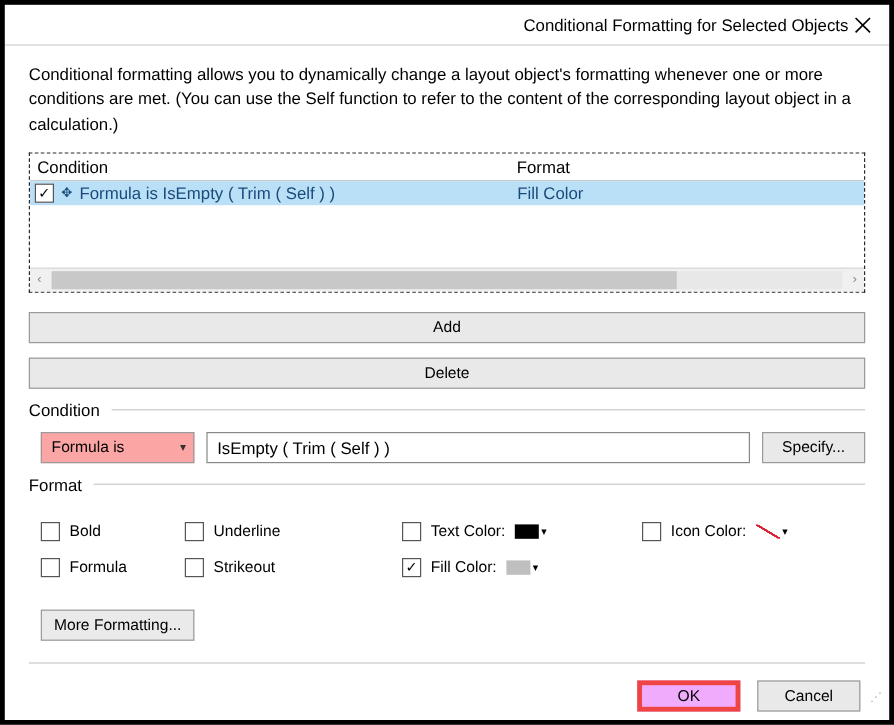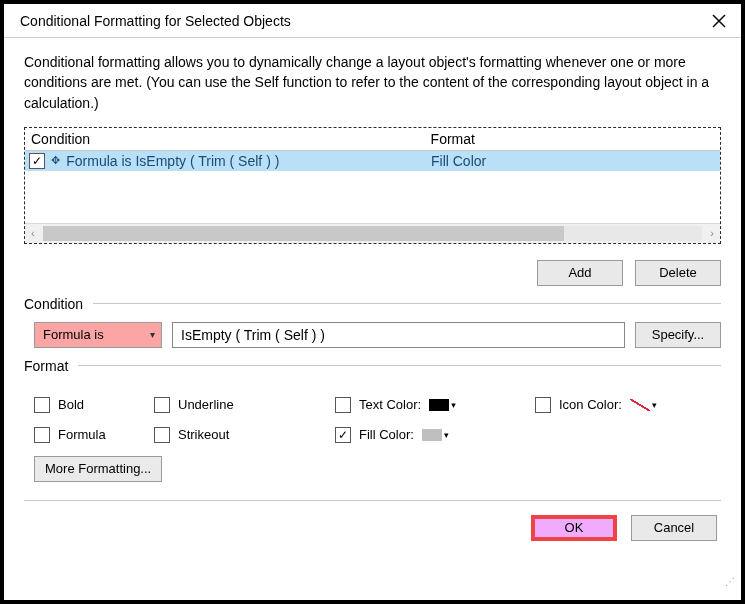--- a/index.html
+++ b/index.html
@@ -7,21 +7,21 @@
   body {
     font-family: "Segoe UI", Tahoma, sans-serif;
     font-size: 13px;
     color:#000;
     background:#fff;
     width:745px; height:604px;
     position:relative;
     border:4px solid #000;
   }
   .titlebar {
-    display:flex; align-items:center; justify-content:space-between;
+    display:flex; align-items:center; justify-content:flex-end;
     height:34px; padding:0 10px 0 16px;
     border-bottom:1px solid #d0d0d0;
   }
   .titlebar .title { font-size:14px; }
   .close-x { width:24px; height:24px; display:flex;align-items:center;justify-content:center; cursor:default;}
   .close-x svg { width:14px; height:14px; }
   .content { padding:14px 20px 0 20px; }
   .intro { font-size:14px; line-height:1.45; margin-bottom:14px; }
   .list-box {
     border:1px dashed #2b2b2b;
@@ -51,21 +51,21 @@
   .row .fmt-text  { flex:1; }
   .hscroll {
     height:20px; background:#f0f0f0;
     border-top:1px solid #d8d8d8;
     display:flex;align-items:center;justify-content:space-between;
     font-size:11px; color:#888; padding:0 6px;
     position:relative;
   }
   .hscroll-track { position:absolute; left:18px; right:18px; top:2px; bottom:2px; background:#e8e8e8;}
   .hscroll-thumb { position:absolute; left:18px; width:75%; top:2px; bottom:2px; background:#c8c8c8;}
-  .btnrow { display:flex; justify-content:flex-end; gap:12px; margin:16px 0 10px 0;}
+  .btnrow { display:flex; justify-content:flex-end; gap:12px; margin:16px 0 10px 0;flex-direction:column;}
   .btn {
     min-width:86px; height:26px;
     border:1px solid #9a9a9a; background:#e9e9e9;
     font-size:13px; font-family:inherit;
     display:inline-flex;align-items:center;justify-content:center;
     padding:0 14px;
   }
   .btn.primary { border:4px solid #ef4444; background:#f0abfc; }
   .section-label { font-size:14px; display:flex; align-items:center; gap:10px; margin:10px 0 10px 0;}
   .section-label .line { flex:1; height:1px; background:#c8c8c8; }
@@ -96,21 +96,21 @@
     position:relative;
   }
   .swatch .box { width:20px;height:12px; }
   .swatch .tri { margin-left:2px; font-size:9px;}
   .swatch.diag .box {
     background:#fff;
     background-image:linear-gradient(to top right, transparent 45%, #d23 46%, #d23 54%, transparent 55%);
     border:none;
   }
   .more-btn {
-    margin-top:6px; height:26px; padding:0 10px;
+    margin-top:20px; height:26px; padding:0 10px;
     border:1px solid #9a9a9a; background:#eaeaea; font-size:13px;font-family:inherit;
   }
   .hr { height:1px;background:#c8c8c8; margin:18px 0 14px 0;}
   .footer { display:flex; justify-content:flex-end; gap:14px; padding-right:4px;}
   .resize-grip {
     position:absolute; right:6px; bottom:6px; width:14px;height:14px;
     color:#aaa; font-size:10px; line-height:4px; text-align:right;
   }
 </style>
 </head>

